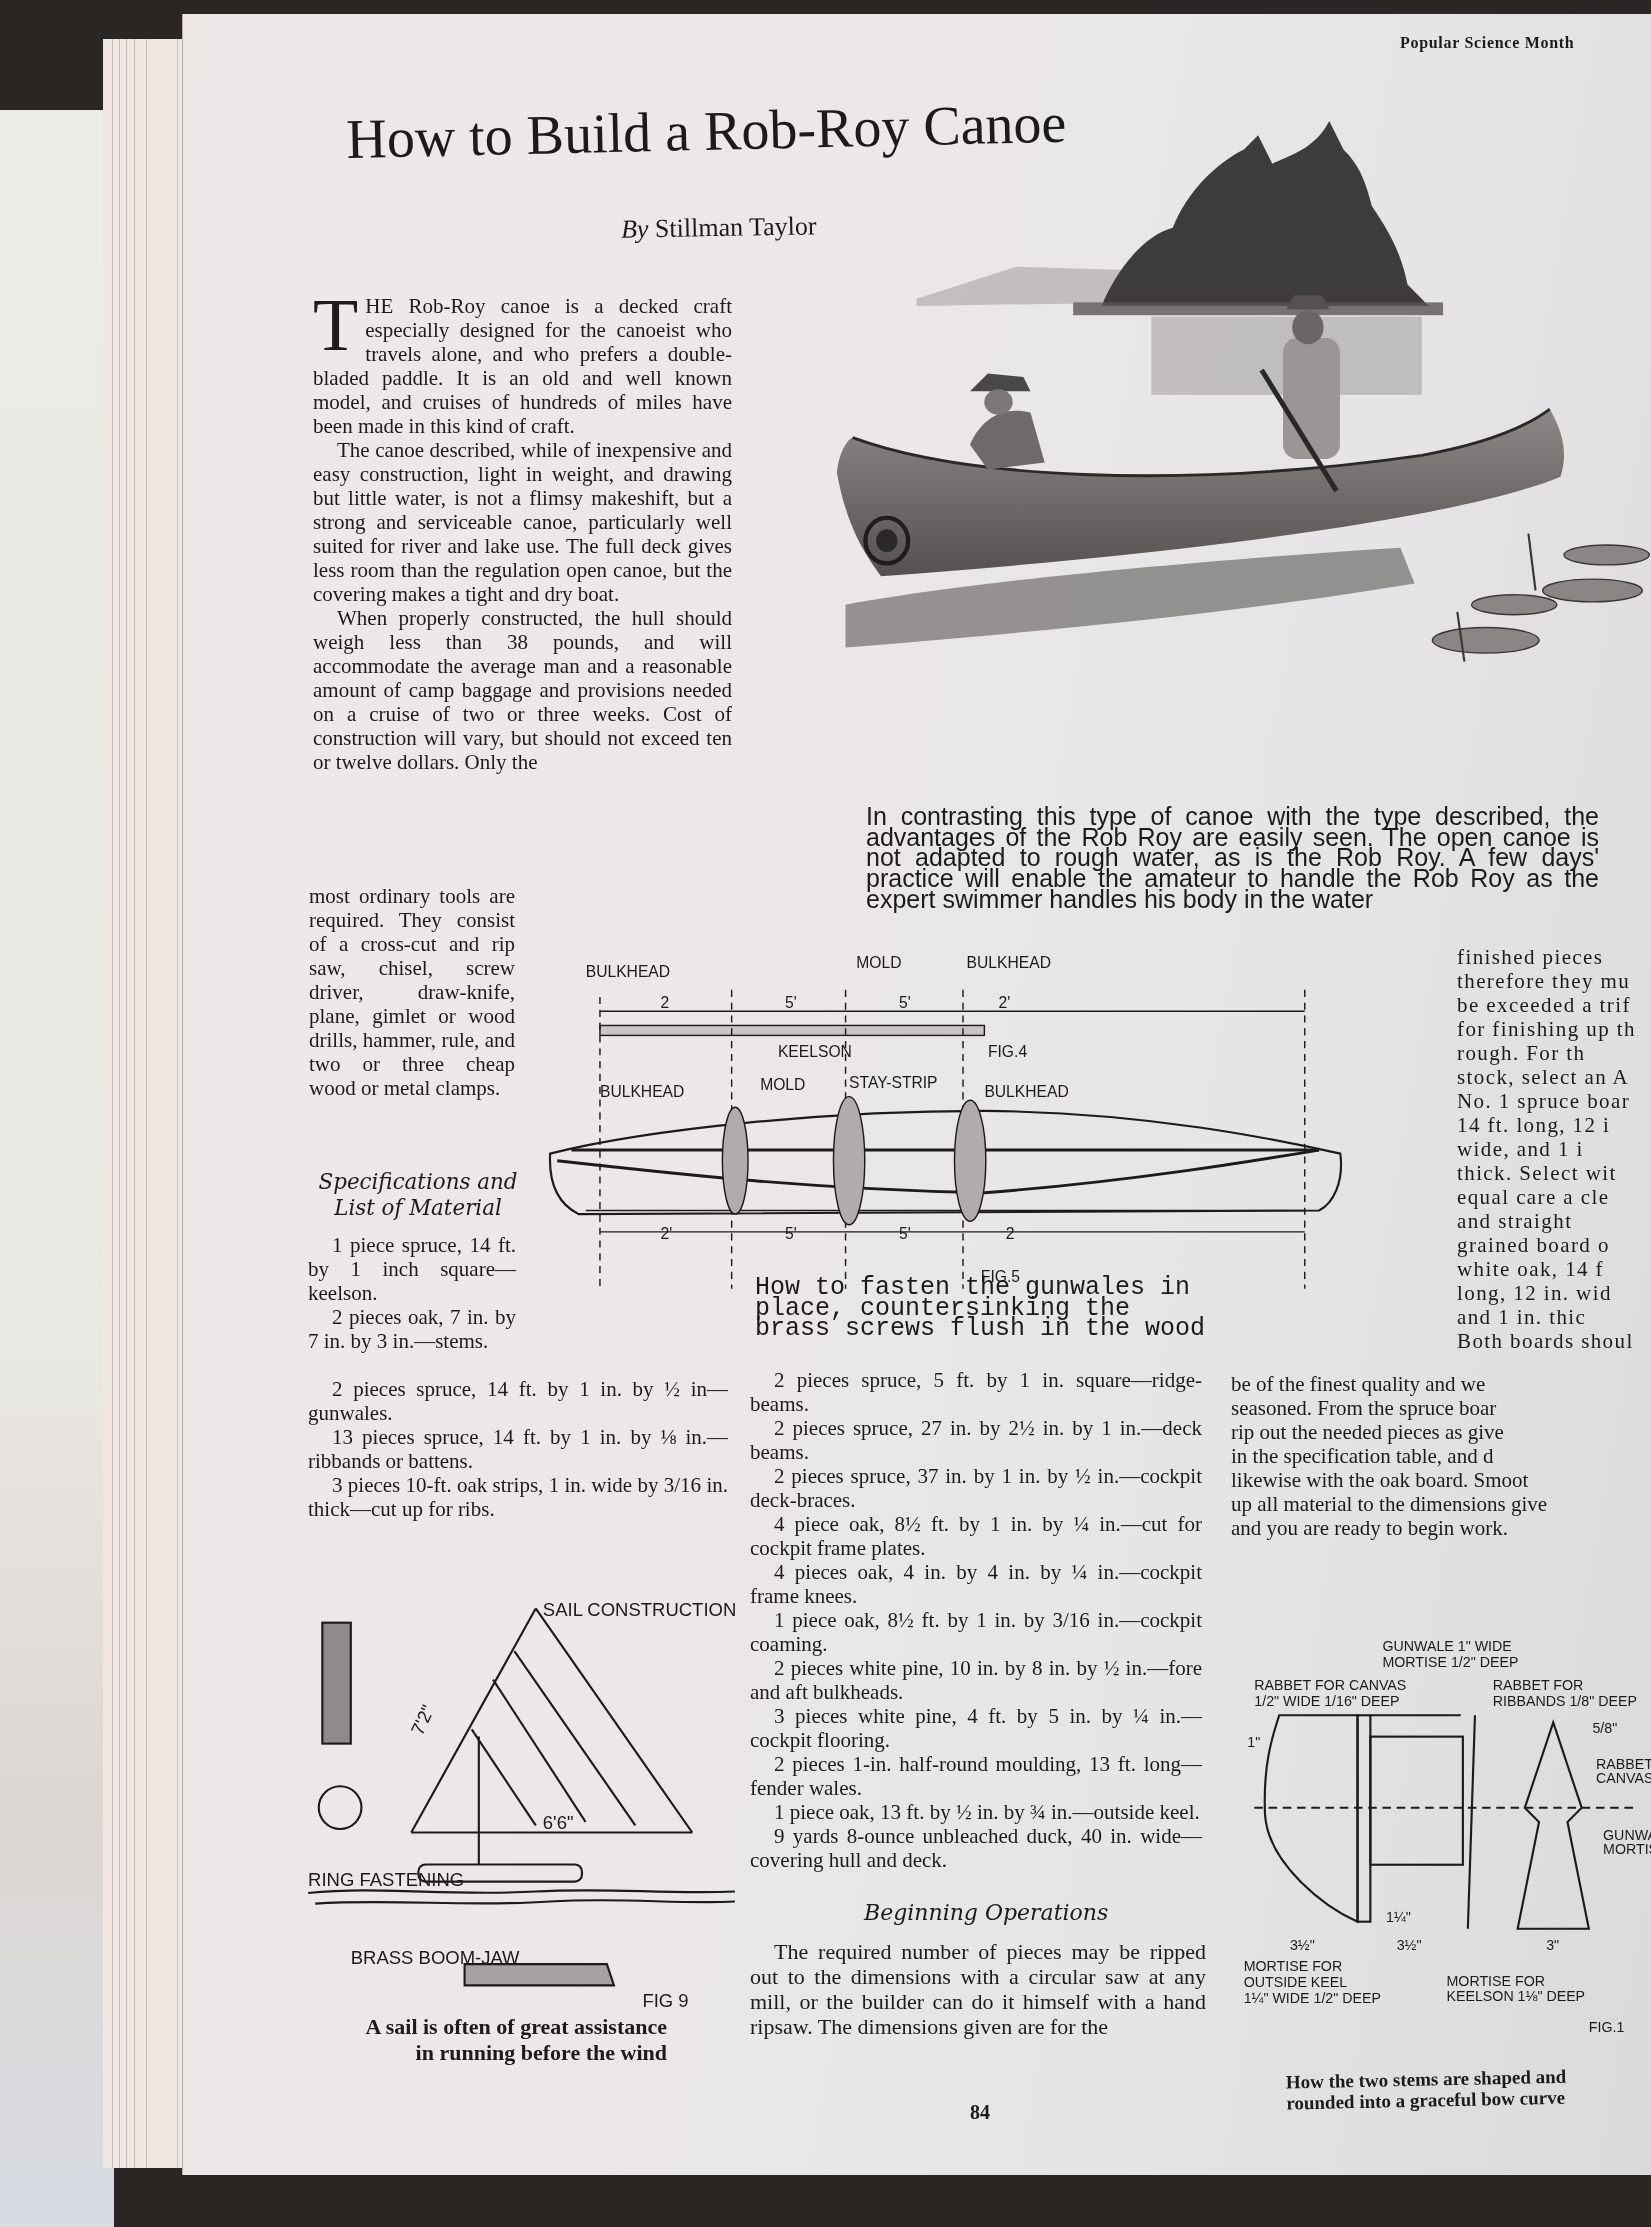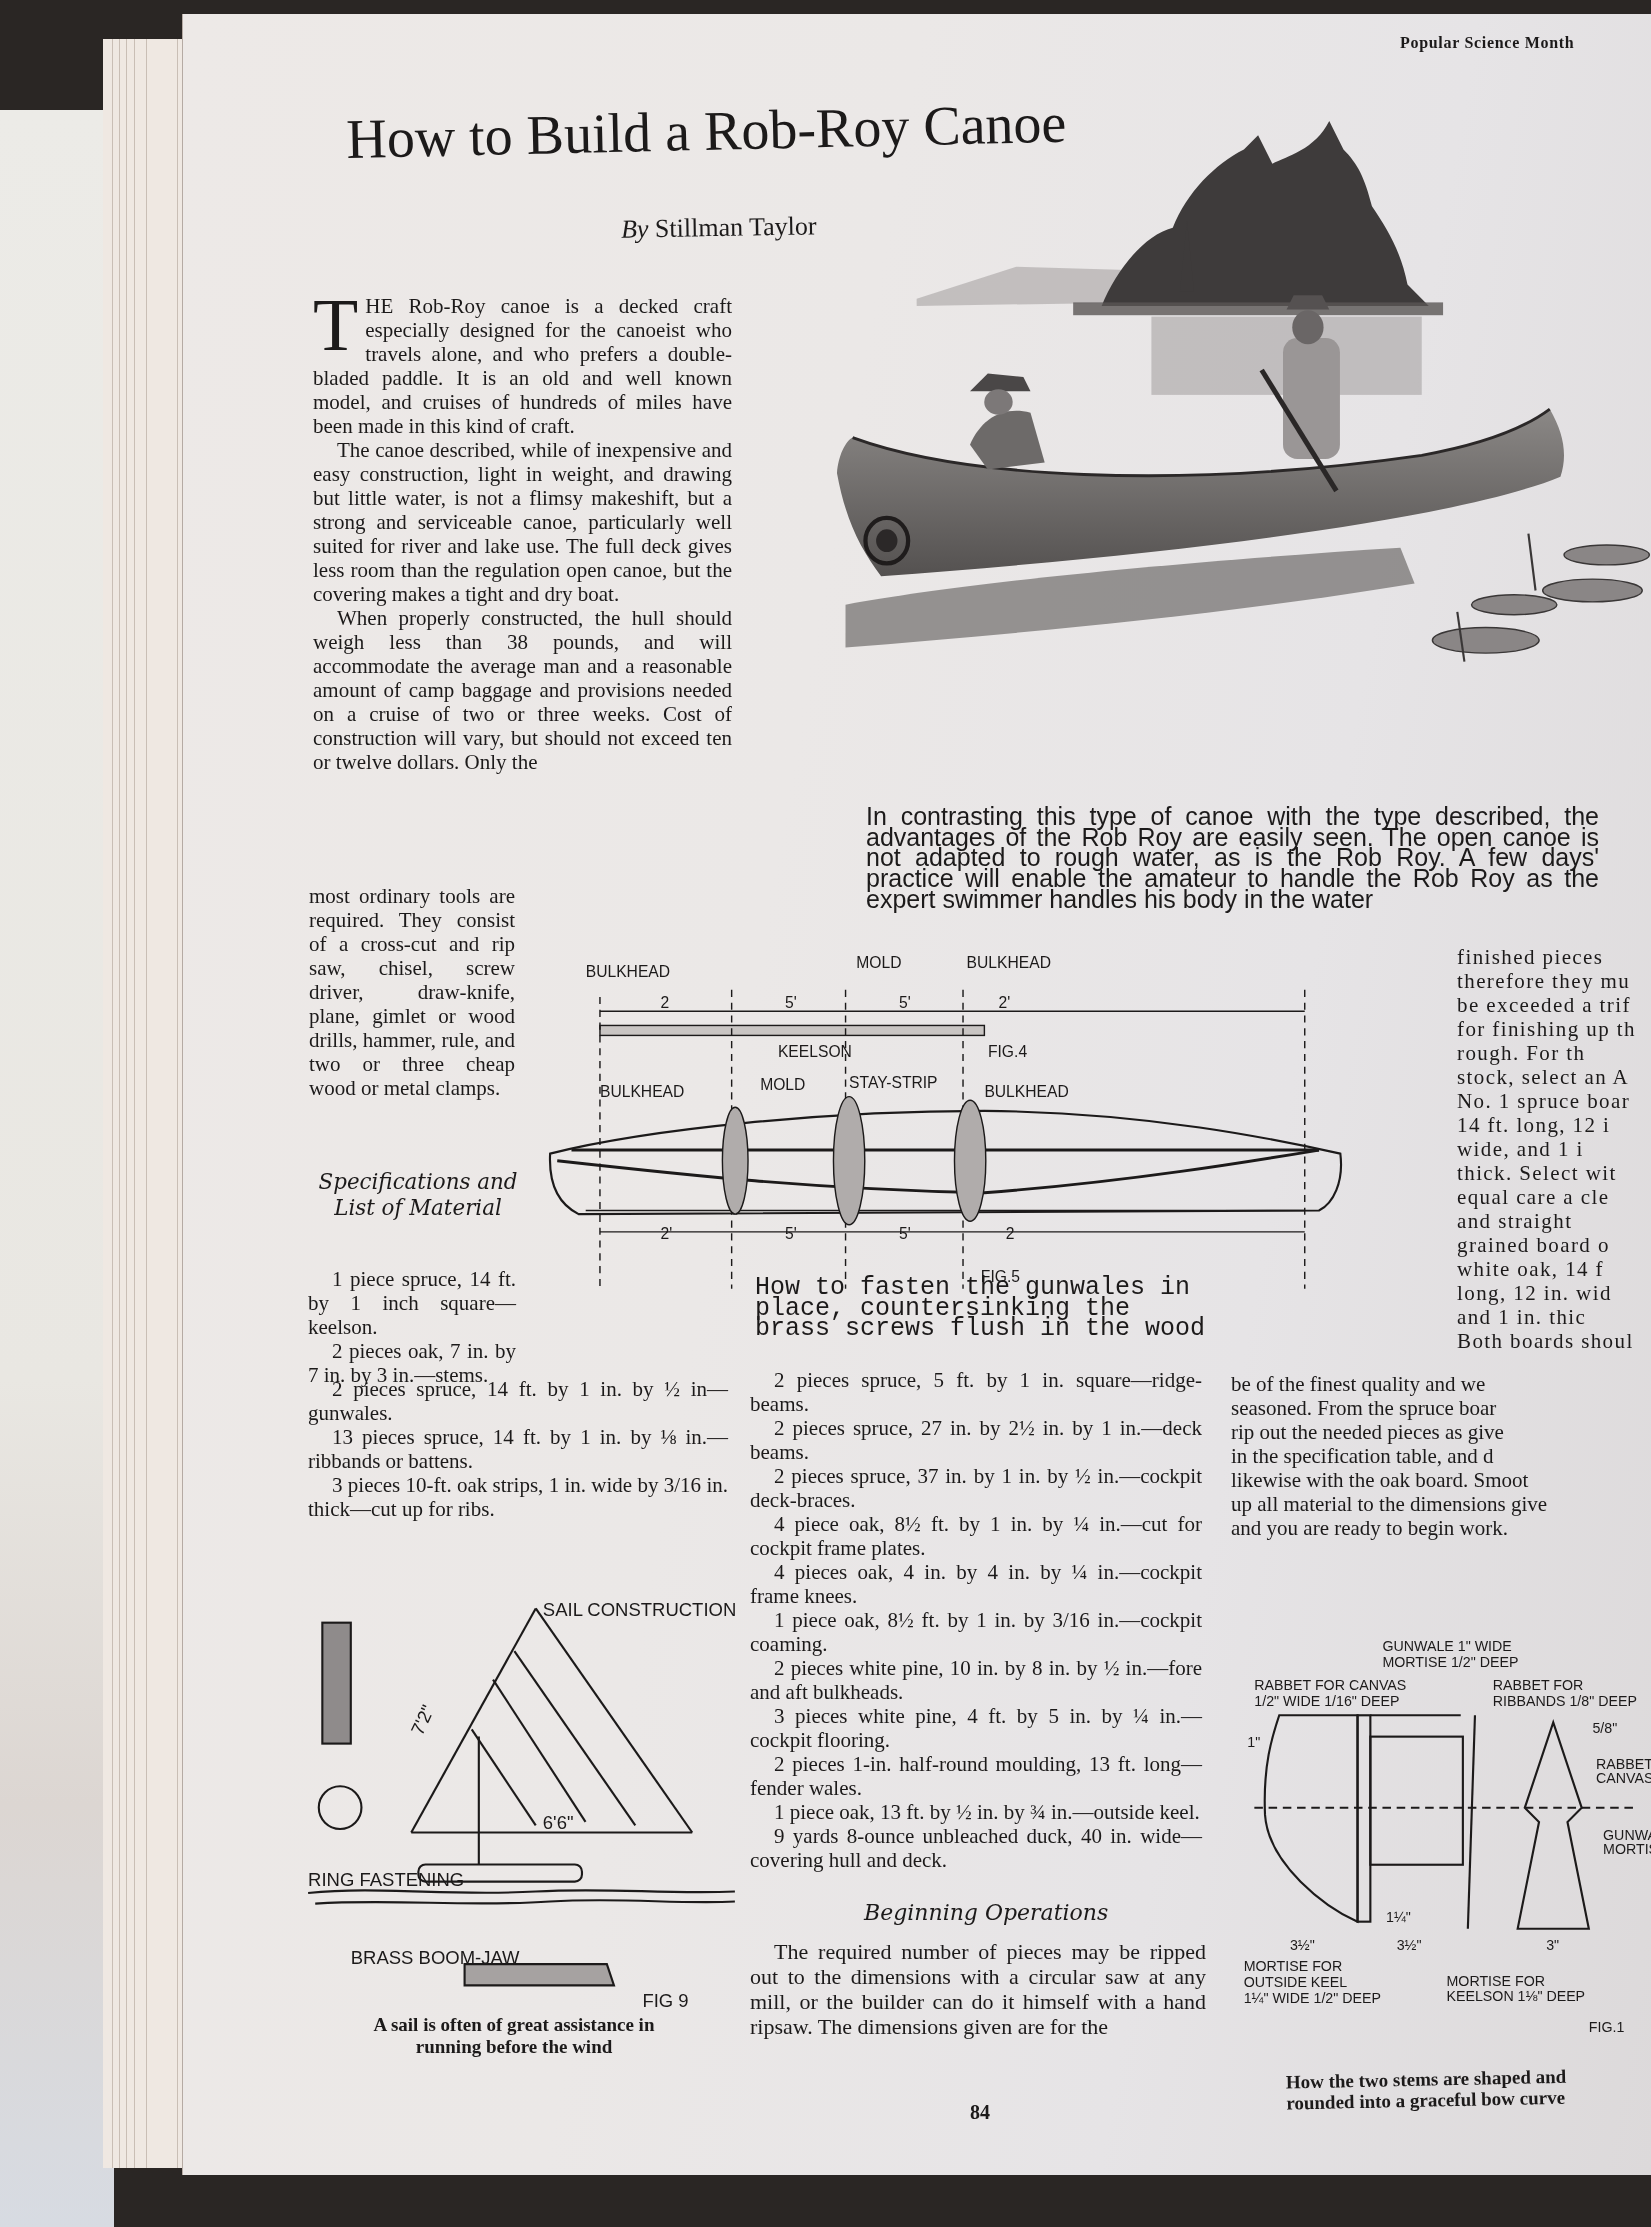--- a/index.html
+++ b/index.html
@@ -33,21 +33,21 @@
   .spec-head { left:313px; top:1169px; width:206px; text-align:center; font-style:italic; font-size:21.4px; line-height:26px; font-family:"DejaVu Serif", serif; }
   .sub-head { left:863px; top:1901px; font-style:italic; font-size:22px; font-family:"DejaVu Serif", serif; white-space:nowrap; }
   .col2-bottom { left:749px; top:1939px; width:456px; font-size:22px; line-height:25px; }
   .col3-narrow { left:1456px; top:945px; width:196px; overflow:hidden; white-space:nowrap; }
   .col3-narrow div { letter-spacing:1.4px; }
   .col3-wide { left:1229px; top:1358px; width:427px; overflow:hidden; }
   .col3-wide div { white-space:nowrap; }
   .caption { font-family:"Liberation Sans", sans-serif; font-size:25px; line-height:20.6px; }
   .cap-photo { left:865px; top:807px; width:733px; text-align:justify; }
   .cap-fig5 { left:753px; top:1278px; width:456px;font-family:Liberation Mono, monospace; }
-  .cap-fig9 { left:360px; top:2015px; width:306px; text-align:center; font-family:"Liberation Serif", serif; font-weight:bold; font-size:19px; }
+  .cap-fig9 { left:360px; top:2015px; width:306px; text-align:right; font-family:"Liberation Serif", serif; font-weight:bold; font-size:22px; }
   .cap-fig1 { left:1285px; top:2068px; width:342px; font-family:"Liberation Serif", serif; font-weight:bold; font-size:19px; line-height:21.4px; transform:rotate(-1.2deg); }
   .page-num { left:968px; top:2101px; font-weight:bold; font-size:20px; }
   .illus { position:absolute; }
   svg text { font-family:"Liberation Sans", sans-serif; }
 </style>
 </head>
 <body>
 
 <div class="under-sheet"></div>
 <div class="page-edges">
@@ -76,21 +76,21 @@
     <p>The canoe described, while of inexpensive and easy construction, light in weight, and drawing but little water, is not a flimsy makeshift, but a strong and serviceable canoe, particularly well suited for river and lake use. The full deck gives less room than the regulation open canoe, but the covering makes a tight and dry boat.</p>
     <p>When properly constructed, the hull should weigh less than 38 pounds, and will accommodate the average man and a reasonable amount of camp baggage and provisions needed on a cruise of two or three weeks. Cost of construction will vary, but should not exceed ten or twelve dollars. Only the</p>
   </div>
   <div class="abs col col1-narrow" style="left:126px;top:870px;">most ordinary tools are required. They consist of a cross-cut and rip saw, chisel, screw driver, draw-knife, plane, gimlet or wood drills, hammer, rule, and two or three cheap wood or metal clamps.</div>
 
   <div class="abs spec-head" style="left:132px;top:1155px;">
     <div>Specifications and</div>
     <div>List of Material</div>
   </div>
 
-  <div class="abs col" style="left:125px;top:1253px;width:208px;">
+  <div class="abs col" style="left:125px;top:1219px;width:208px;">
     <p>1 piece spruce, 14 ft. by 1 inch square—keelson.</p>
     <p>2 pieces oak, 7 in. by 7 in. by 3 in.—stems.</p>
   </div>
   <div class="abs col" style="left:125px;top:1363px;width:420px;">
     <p>2 pieces spruce, 14 ft. by 1 in. by ½ in—gunwales.</p>
     <p>13 pieces spruce, 14 ft. by 1 in. by ⅛ in.—ribbands or battens.</p>
     <p>3 pieces 10-ft. oak strips, 1 in. wide by 3/16 in. thick—cut up for ribs.</p>
   </div>
 
   <div class="abs col" style="left:567px;top:1354px;width:452px;">

